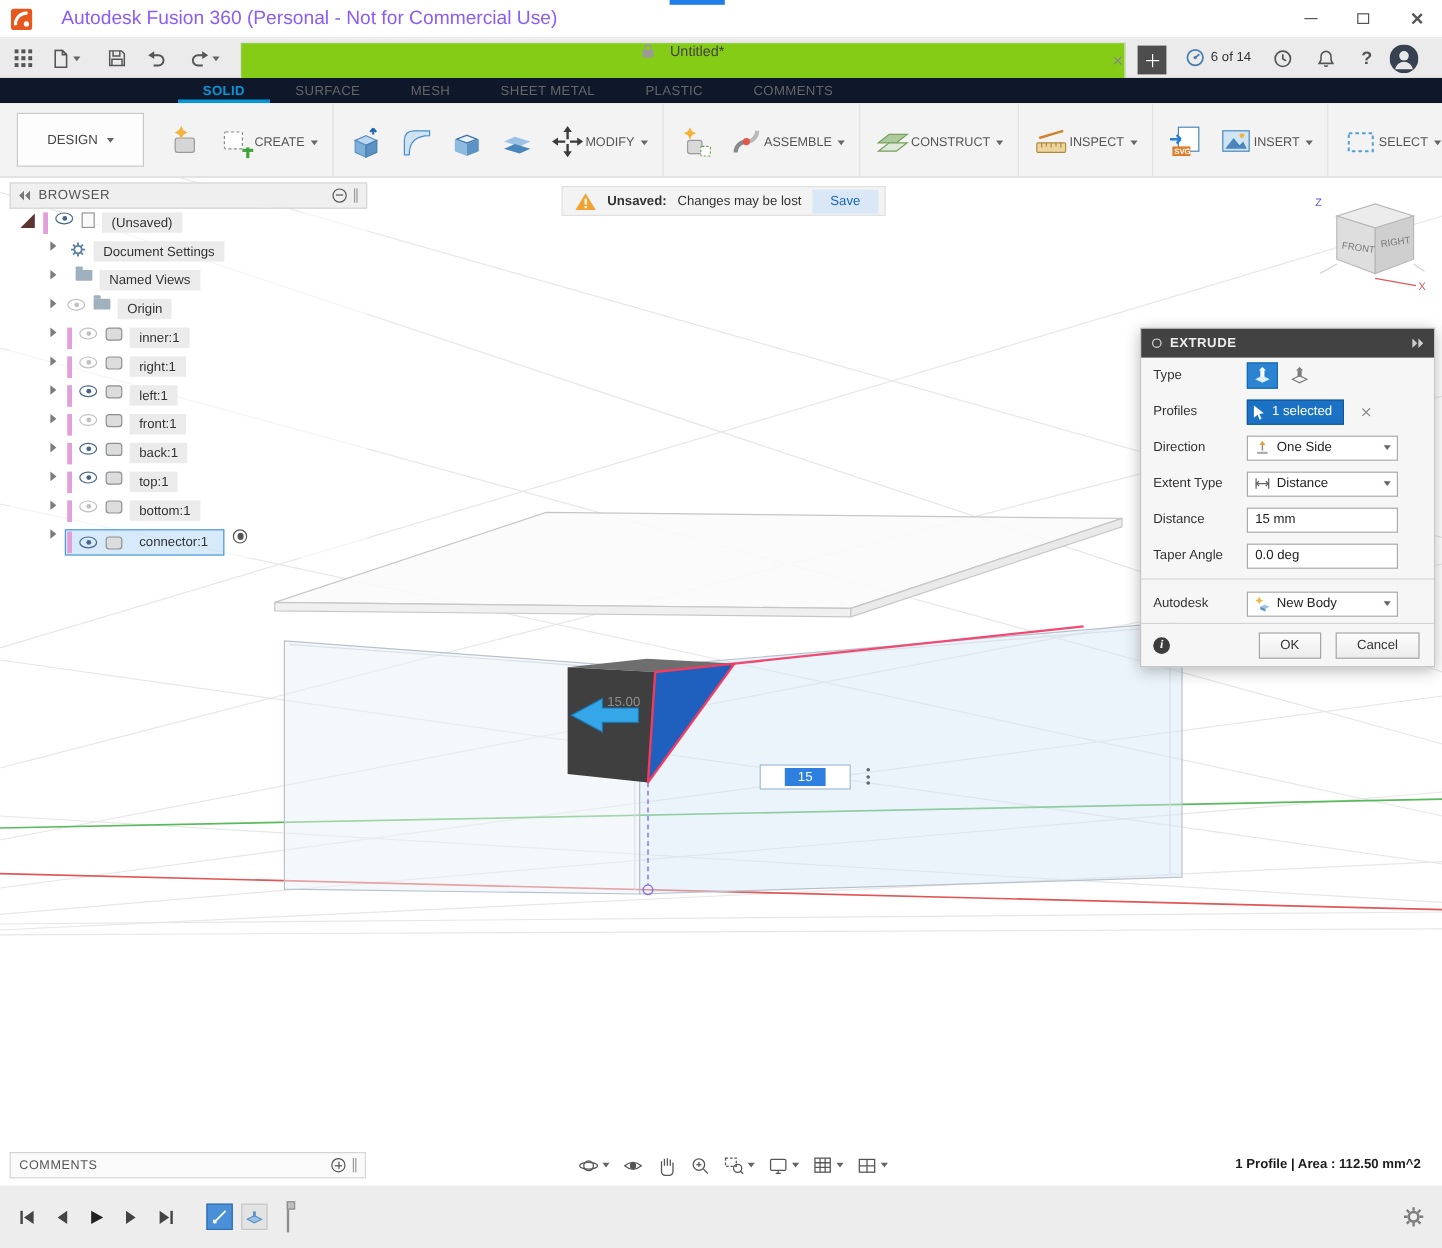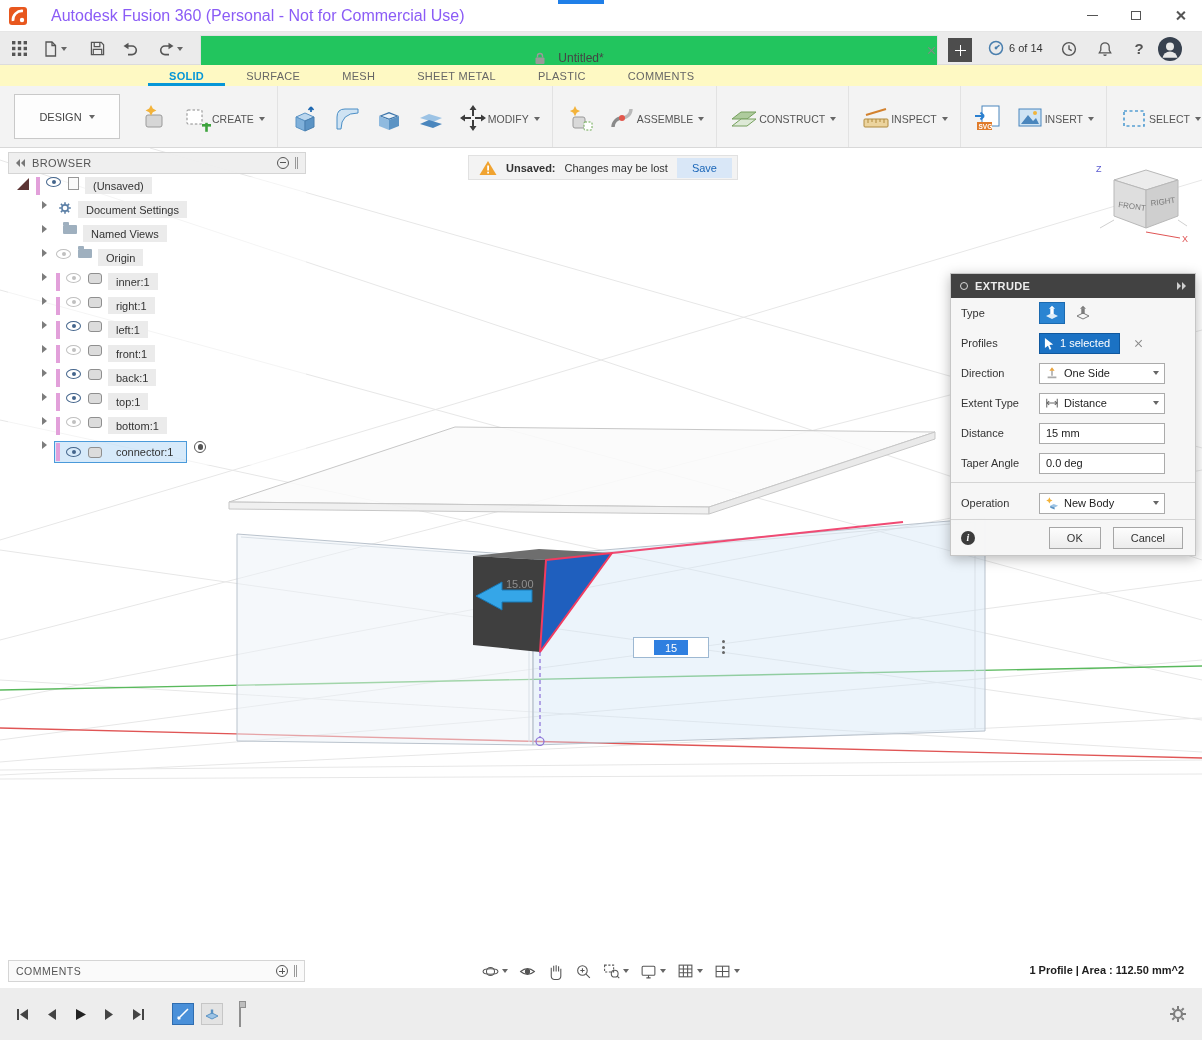--- a/index.html
+++ b/index.html
@@ -15,34 +15,34 @@
 .win-btn{width:44px;height:31px;display:flex;align-items:center;justify-content:center}
 .i-min{width:11px;height:1.5px;background:#555}
 .i-max{width:10px;height:9px;border:1.4px solid #555}
 .i-x{position:relative;width:11px;height:11px}
 .i-x::before,.i-x::after{content:'';position:absolute;left:5px;top:0;width:1.5px;height:11px;background:#555}
 .i-x::before{transform:rotate(45deg)}.i-x::after{transform:rotate(-45deg)}
 
 .quickbar{position:absolute;top:32px;left:0;right:0;height:33px;background:#ebebeb;border-bottom:1px solid #dcdcdc;z-index:29}
 .qb-ico{position:absolute;top:4px;width:26px;height:25px;display:flex;align-items:center;justify-content:center}
 .caret{width:0;height:0;border-left:3.5px solid transparent;border-right:3.5px solid transparent;border-top:4px solid #666}
-.doc-tab{position:absolute;left:200px;top:3px;width:738px;height:30px;background:#22c55e;border:1px solid #e0e0e0;border-bottom:none;display:flex;align-items:flex-end;justify-content:center;gap:12px;font-size:12px;color:#444}
+.doc-tab{position:absolute;left:200px;top:3px;width:738px;height:30px;background:#84cc16;border:1px solid #e0e0e0;border-bottom:none;display:flex;align-items:flex-start;justify-content:center;gap:12px;font-size:12px;color:#444}
 .tab-x{position:absolute;right:10px;top:10px}
 .xmark{position:relative;width:9px;height:9px}
 .xmark::before,.xmark::after{content:'';position:absolute;left:4px;top:0;width:1.3px;height:9px;background:#888}
 .xmark::before{transform:rotate(45deg)}.xmark::after{transform:rotate(-45deg)}
 .new-tab{position:absolute;left:948px;top:6px;width:24px;height:24px;background:#4d4d4d;display:flex;align-items:center;justify-content:center}
 .plus{position:relative;width:11px;height:11px}
 .plus::before,.plus::after{content:'';position:absolute;background:#fff}
 .plus::before{left:5px;top:0;width:1.6px;height:11px}.plus::after{top:5px;left:0;height:1.6px;width:11px}
 .job-status{position:absolute;left:988px;top:8px;display:flex;align-items:center;gap:5px;font-size:11px;color:#333}
 .avatar{position:absolute;left:1158px;top:5px}
 .help-q{font-size:15px;font-weight:bold;color:#555}
 
-.ribbontabs{position:absolute;top:65px;left:0;right:0;height:21px;background:#fef9c3;display:flex;padding-left:148px;z-index:28}
+.ribbontabs{position:absolute;top:65px;left:0;right:0;height:21px;background:#0f172a;display:flex;padding-left:148px;z-index:28}
 .rtab{padding:0 21px;font-size:11px;color:#666;display:flex;align-items:center;letter-spacing:.3px}
 .rtab.active{color:#0696d7;font-weight:bold;box-shadow:inset 0 -3px 0 #0696d7}
 
 .ribbon{position:absolute;top:86px;left:0;right:0;height:62px;background:#f3f3f3;border-bottom:1px solid #d8d8d8;display:flex;align-items:stretch;z-index:28}
 .design-box{margin:8px 8px 8px 14px;width:106px;border:1px solid #c9c9c9;background:#fdfdfd;display:flex;align-items:center;justify-content:center;font-size:11px;color:#444;gap:7px;flex:none}
 .rgroup{display:flex;flex-direction:row;align-items:center;justify-content:flex-start;padding:5px 12px 3px;border-right:1px solid #e2e2e2}
 .rgroup .icons{display:flex;gap:12px;align-items:center;height:37px}
 .rgroup .glabel{font-size:10.5px;color:#555;margin-top:2px;display:flex;gap:5px;align-items:center}
 .icon30{width:30px;height:30px}
 
@@ -670,21 +670,21 @@
         <div class="dlg-control">
           <div class="input">
               <span>0.0 deg</span>
             </div>
         </div>
       </div>
 
       <div class="dlg-sep"></div>
 
       <div class="dlg-row op">
-        <span class="dlg-label">Operation</span>
+        <span class="dlg-label">Autodesk</span>
         <div class="dlg-control">
           <div class="select">
             <svg width="14" height="14" viewBox="0 0 16 16">
                 <path d="M5 1.5 l1.2 2.4 2.4 1.2 -2.4 1.2 -1.2 2.4 -1.2 -2.4 -2.4 -1.2 2.4 -1.2 z" fill="#f3b33a"></path>
                 <polygon points="6,11 10,9 15,11 11,13" fill="#9cc3e5"></polygon>
                 <polygon points="6,11 11,13 11,15.5 6,13.5" fill="#5b93c4"></polygon>
               </svg>
             <span>New Body</span>
             <span class="caret"></span>
           </div>

